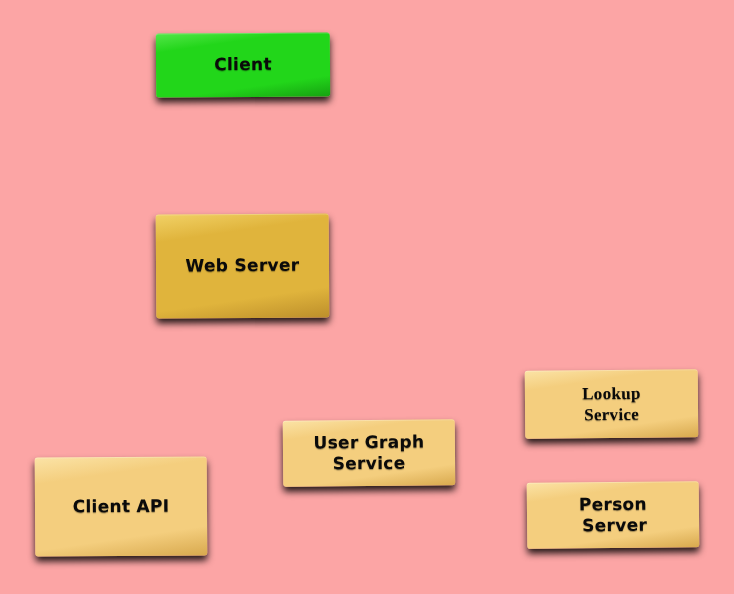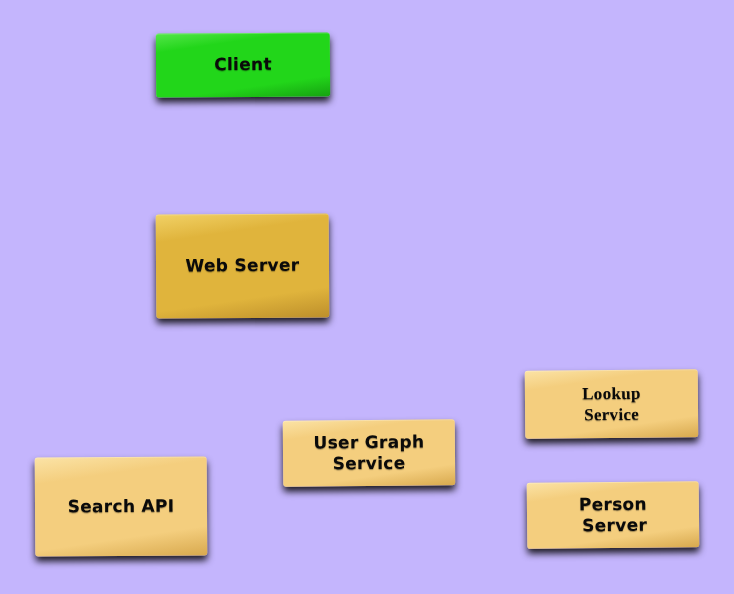--- a/index.html
+++ b/index.html
@@ -29,32 +29,32 @@
     letter-spacing: 0.3px;
     text-align: center;
     white-space: pre-line;
     color: #0a0a0a;
     text-shadow: 0 1px 1px rgba(0,0,0,0.35);
   }
 </style>
 </head>
 <body>
 
-<div class="stage" style="background: #c4b5fd;">
+<div class="stage" style="background: #fca5a5;">
 
   <div class="node" style="left: 156px; top: 33px; width: 174px; height: 64px; transform: rotate(-0.4deg); background: linear-gradient(172deg, rgb(85, 230, 74) 0%, rgb(34, 214, 26) 22%, rgb(34, 214, 26) 76%, rgb(22, 162, 17) 100%);">
     <span class="label" style="color: rgb(10, 10, 10);">Client</span>
   </div>
 
   <div class="node" style="left: 156px; top: 214px; width: 173px; height: 104px; transform: rotate(-0.4deg); background: linear-gradient(172deg, rgb(241, 209, 102) 0%, rgb(224, 180, 60) 22%, rgb(224, 180, 60) 76%, rgb(189, 143, 43) 100%);">
     <span class="label" style="color: rgb(10, 10, 10);">Web Server</span>
   </div>
 
   <div class="node" style="left: 35px; top: 457px; width: 172px; height: 99px; transform: rotate(-0.4deg); background: linear-gradient(172deg, rgb(251, 227, 166) 0%, rgb(244, 206, 126) 22%, rgb(244, 206, 126) 76%, rgb(216, 169, 78) 100%);">
-    <span class="label" style="color: rgb(10, 10, 10);">Search API</span>
+    <span class="label" style="color: rgb(10, 10, 10);">Client API</span>
   </div>
 
   <div class="node" style="left: 283px; top: 420px; width: 172px; height: 66px; transform: rotate(-0.5deg); background: linear-gradient(172deg, rgb(251, 227, 166) 0%, rgb(244, 206, 126) 22%, rgb(244, 206, 126) 76%, rgb(216, 169, 78) 100%);">
     <span class="label" style="color: rgb(10, 10, 10);">User Graph
 Service</span>
   </div>
 
   <div class="node" style="left: 525px; top: 370px; width: 173px; height: 68px; transform: rotate(-0.5deg); background: linear-gradient(172deg, rgb(251, 227, 166) 0%, rgb(244, 206, 126) 22%, rgb(244, 206, 126) 76%, rgb(216, 169, 78) 100%);">
     <span class="label" style="color: rgb(10, 10, 10); font-family: Liberation Serif, serif;">Lookup
 Service</span>

